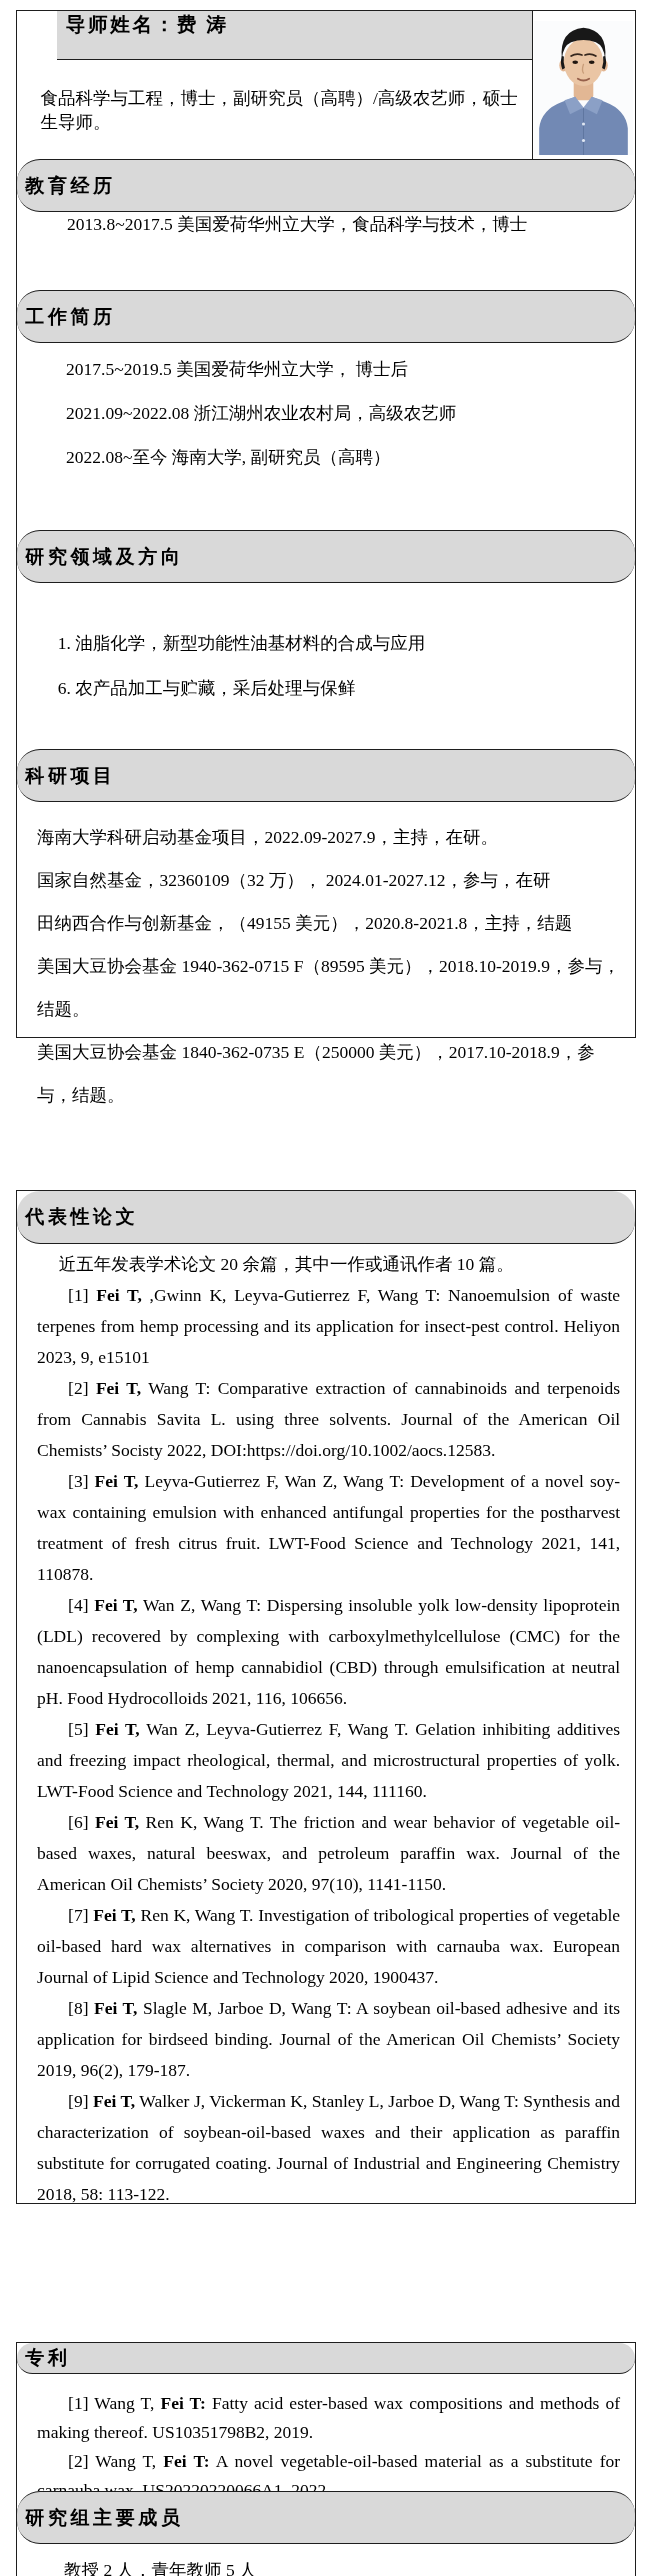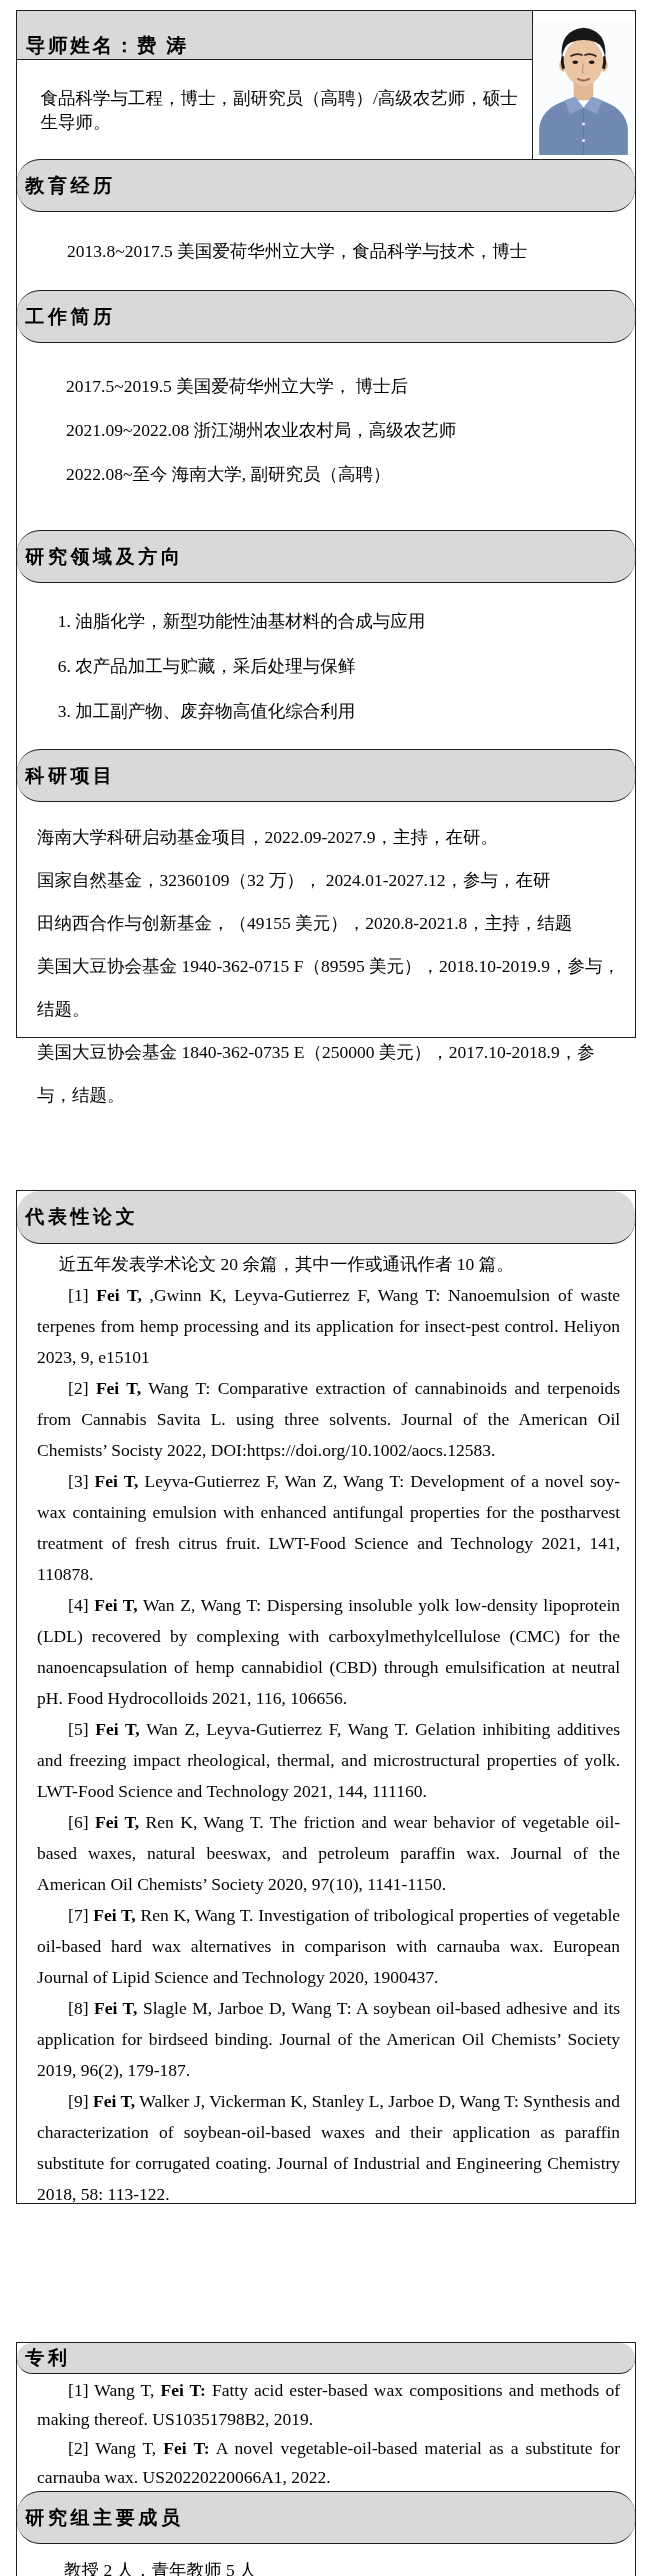--- a/index.html
+++ b/index.html
@@ -28,22 +28,22 @@
   }
   .block1{margin-top:10.3px;}
   .block2{margin-top:152px;}
   .block3{margin-top:138px;}
 
   
   .head-grid{display:grid;grid-template-columns:1fr 103px;grid-template-rows:49px 99px;}
   .name-cell{
     grid-column:1;grid-row:1;background:var(--band_bg);
     border-bottom:1.5px solid var(--border);
-    display:flex;align-items:flex-end;padding-left:9.3px;
-    font-size:19.6px;font-weight:bold;letter-spacing:2.6px;
+    display:flex;align-items:flex-start;padding-left:9.3px;
+    font-size:19.6px;font-weight:bold;letter-spacing:2.6px;margin-left:40px;
   }
   .photo-cell{
     grid-column:2;grid-row:1/3;border-left:1.5px solid var(--border);
     display:flex;align-items:flex-end;justify-content:center;
     padding-bottom:4.1px;background:#fff;
   }
   .desc-cell{
     grid-column:1;grid-row:2;display:flex;align-items:center;
     padding-left:24px;padding-right:4.1px;font-size:17.5px;
   }
@@ -54,39 +54,39 @@
     border-bottom:1.5px solid var(--border);
     height:53px;display:flex;align-items:center;
     padding-left:8.8px;font-weight:bold;font-size:19px;letter-spacing:3.6px;border-radius:23px;
   }
   .band.first{border-top:none;}
   .band.slim{height:31px;}
 
   .content{padding-left:20.6px;padding-right:14.4px;}
   .content p{margin:0;}
 
-  .edu-content{height:78px;display:flex;flex-direction:column;justify-content:center;}
+  .edu-content{height:78px;display:flex;flex-direction:column;}
   .edu-content p{text-indent:30px;}
 
-  .work-content{height:187px;padding-top:21px;}
+  .work-content{height:187px;padding-top:4px;}
   .work-content p{line-height:44px;text-indent:29px;}
 
   .research-content{height:166px;display:flex;flex-direction:column;justify-content:center;}
   .research-content p{line-height:45px;text-indent:20.6px;}
 
   .projects-content{height:235px;padding-top:13.4px;}
   .projects-content p{line-height:43px;text-indent:0;}
 
   .papers-content{height:959px;padding-top:5.2px;overflow:hidden;}
   .papers-content p{line-height:31px;text-align:justify;}
   .papers-content .intro{text-indent:21.6px;text-align:left;}
   .ref{text-indent:31px;}
   .ref b{font-weight:bold;}
 
-  .patents-content{height:117px;padding-top:2px;overflow:hidden;}
+  .patents-content{height:117px;padding-top:15px;overflow:hidden;}
   .patents-content p{line-height:29px;text-align:justify;text-indent:31px;}
 
   .group-content{height:76px;padding-top:12.4px;}
   .group-content p{line-height:27px;text-indent:27px;}
 </style>
 </head>
 <body>
 
 <div class="block block1">
 
@@ -151,21 +151,20 @@
       <p>2022.08~至今 海南大学, 副研究员（高聘）</p>
     </div>
 
   <div class="band">
     <span>研究领域及方向</span>
   </div>
   <div class="content research-content">
 
   <p>1. 油脂化学，新型功能性油基材料的合成与应用</p>
       <p>6. 农产品加工与贮藏，采后处理与保鲜</p>
-      <p>3. 加工副产物、废弃物高值化综合利用</p>
     </div>
 
   <div class="band">
     <span>科研项目</span>
   </div>
   <div class="content projects-content">
 
   <p>海南大学科研启动基金项目，2022.09-2027.9，主持，在研。</p>
       <p>国家自然基金，32360109（32 万）， 2024.01-2027.12，参与，在研</p>
       <p>田纳西合作与创新基金，（49155 美元），2020.8-2021.8，主持，结题</p>

